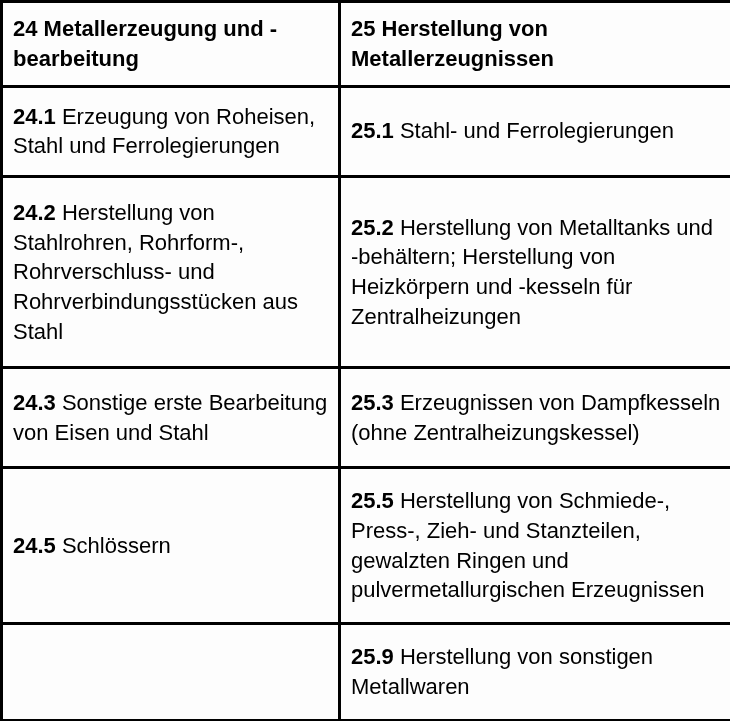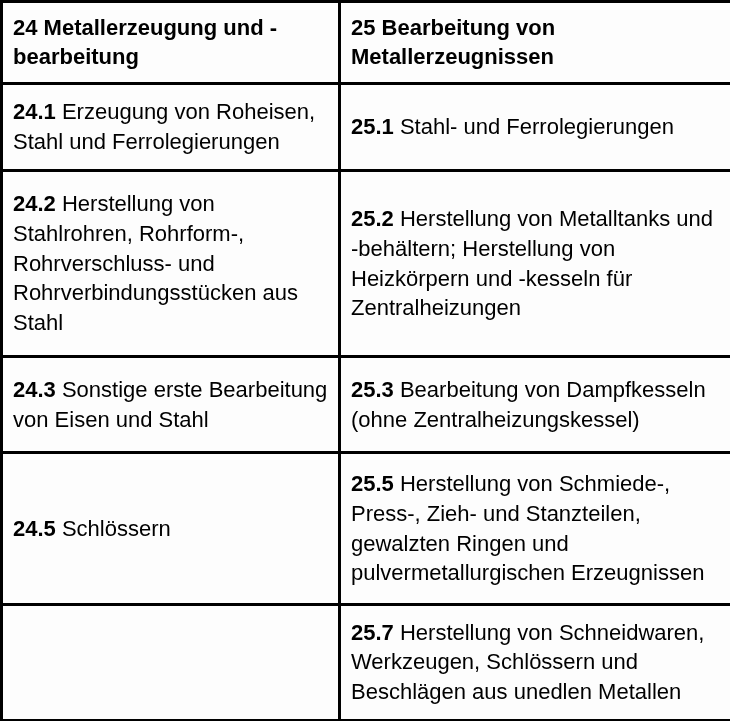--- a/index.html
+++ b/index.html
@@ -82,21 +82,21 @@
     <col class="col-left">
     <col class="col-right">
   </colgroup>
   <tbody>
 
     <tr class="r0 row-header">
       <td>
         <span class="code">24&nbsp;</span><span class="label">Metallerzeugung und -bearbeitung</span>
       </td>
       <td>
-        <span class="code">25&nbsp;</span><span class="label">Bearbeitung von Metallerzeugnissen</span>
+        <span class="code">25&nbsp;</span><span class="label">Herstellung von Metallerzeugnissen</span>
       </td>
     </tr>
 
     <tr class="r1">
       <td>
         <span class="code">24.1&nbsp;</span><span class="label">Erzeugung von Roheisen, Stahl und Ferrolegierungen</span>
       </td>
       <td>
         <span class="code">25.1&nbsp;</span><span class="label">Stahl- und Ferrolegierungen</span>
       </td>
@@ -109,37 +109,37 @@
       <td>
         <span class="code">25.2&nbsp;</span><span class="label">Herstellung von Metalltanks und -behältern; Herstellung von Heizkörpern und -kesseln für Zentralheizungen</span>
       </td>
     </tr>
 
     <tr class="r3">
       <td>
         <span class="code">24.3&nbsp;</span><span class="label">Sonstige erste Bearbeitung von Eisen und Stahl</span>
       </td>
       <td>
-        <span class="code">25.3&nbsp;</span><span class="label">Bearbeitung von Dampfkesseln (ohne Zentralheizungskessel)</span>
+        <span class="code">25.3&nbsp;</span><span class="label">Erzeugnissen von Dampfkesseln (ohne Zentralheizungskessel)</span>
       </td>
     </tr>
 
 
     <tr class="r5">
       <td>
         <span class="code">24.5&nbsp;</span><span class="label">Schlössern</span>
       </td>
       <td>
         <span class="code">25.5&nbsp;</span><span class="label">Herstellung von Schmiede-, Press-, Zieh- und Stanzteilen, gewalzten Ringen und pulvermetallurgischen Erzeugnissen</span>
       </td>
     </tr>
 
 
-    <tr class="r7">
+
+    <tr class="r8">
       <td class="empty-cell"></td>
       <td>
-        <span class="code">25.7&nbsp;</span><span class="label">Herstellung von Schneidwaren, Werkzeugen, Schlössern und Beschlägen aus unedlen Metallen</span>
+        <span class="code">25.9&nbsp;</span><span class="label">Herstellung von sonstigen Metallwaren</span>
       </td>
     </tr>
-
 
   </tbody>
 </table>
 
 </body></html>

